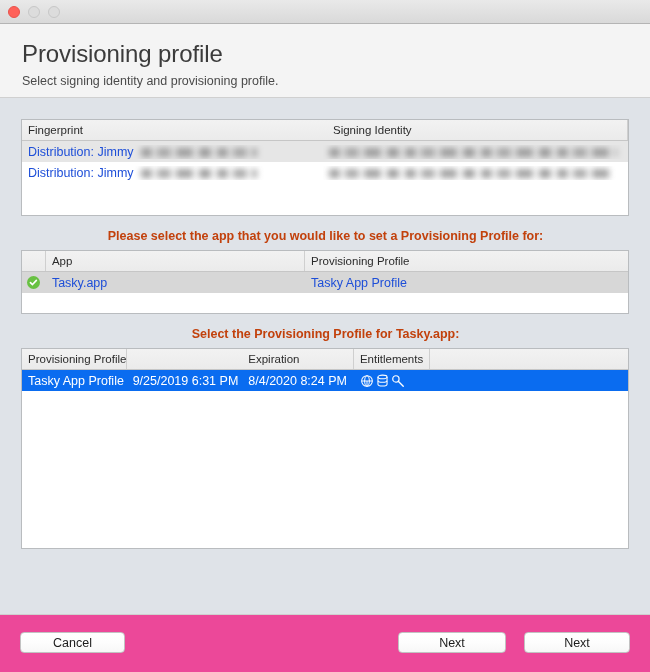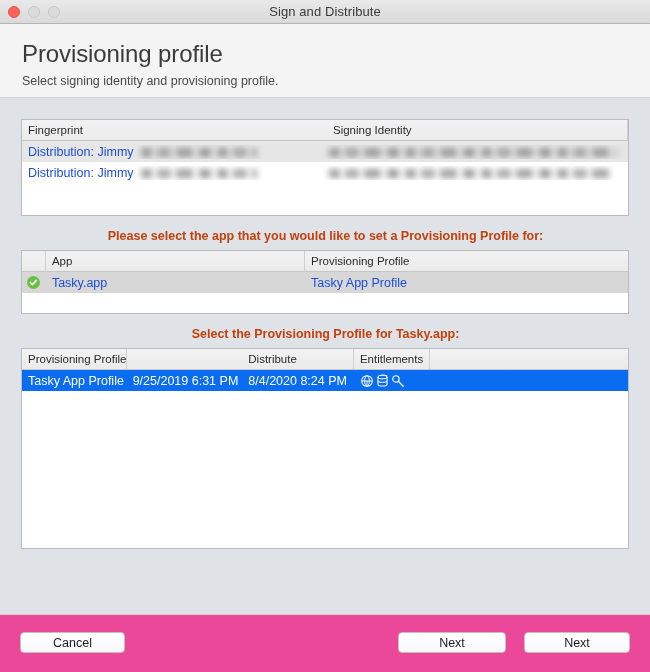--- a/index.html
+++ b/index.html
@@ -222,21 +222,20 @@
 <body>
 
 <div class="window">
 
   <div class="titlebar">
     <div class="traffic">
       <span class="light close"></span>
       <span class="light min"></span>
       <span class="light max"></span>
     </div>
-    <div class="title-text">Sign and Distribute</div>
   </div>
 
   <div class="header">
     <h1>Provisioning profile</h1>
     <div class="sub">Select signing identity and provisioning profile.</div>
   </div>
 
   <div class="body">
 
     <div class="table" style="margin-top:21px; height:97px;">
@@ -287,21 +286,21 @@
         <div class="td" style="width:324px;">Tasky App Profile</div>
       </div>
     </div>
 
     <div class="section-label">Select the Provisioning Profile for Tasky.app:</div>
 
     <div class="table" style="height:201px;">
       <div class="thead">
         <div class="th" style="width:105px;">Provisioning Profile</div>
         <div class="th" style="width:116px;margin-top:45px;">Created</div>
-        <div class="th" style="width:112px;">Distribute</div>
+        <div class="th" style="width:112px;">Expiration</div>
         <div class="th" style="width:76px;">Entitlements</div>
         <div class="th last" style="width:199px;"></div>
       </div>
 
       <div class="trow sel-blue">
         <div class="td" style="width:105px;">Tasky App Profile</div>
         <div class="td" style="width:116px;">9/25/2019 6:31 PM</div>
         <div class="td" style="width:112px;">8/4/2020 8:24 PM</div>
         <div class="td" style="width:76px; display:flex; align-items:center;">
           <span class="ent-icons">

